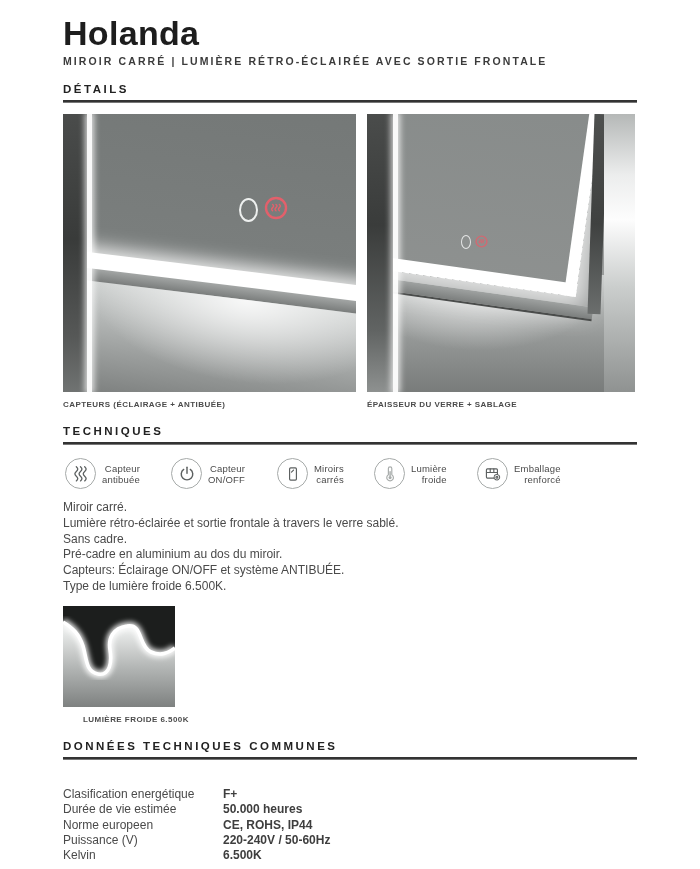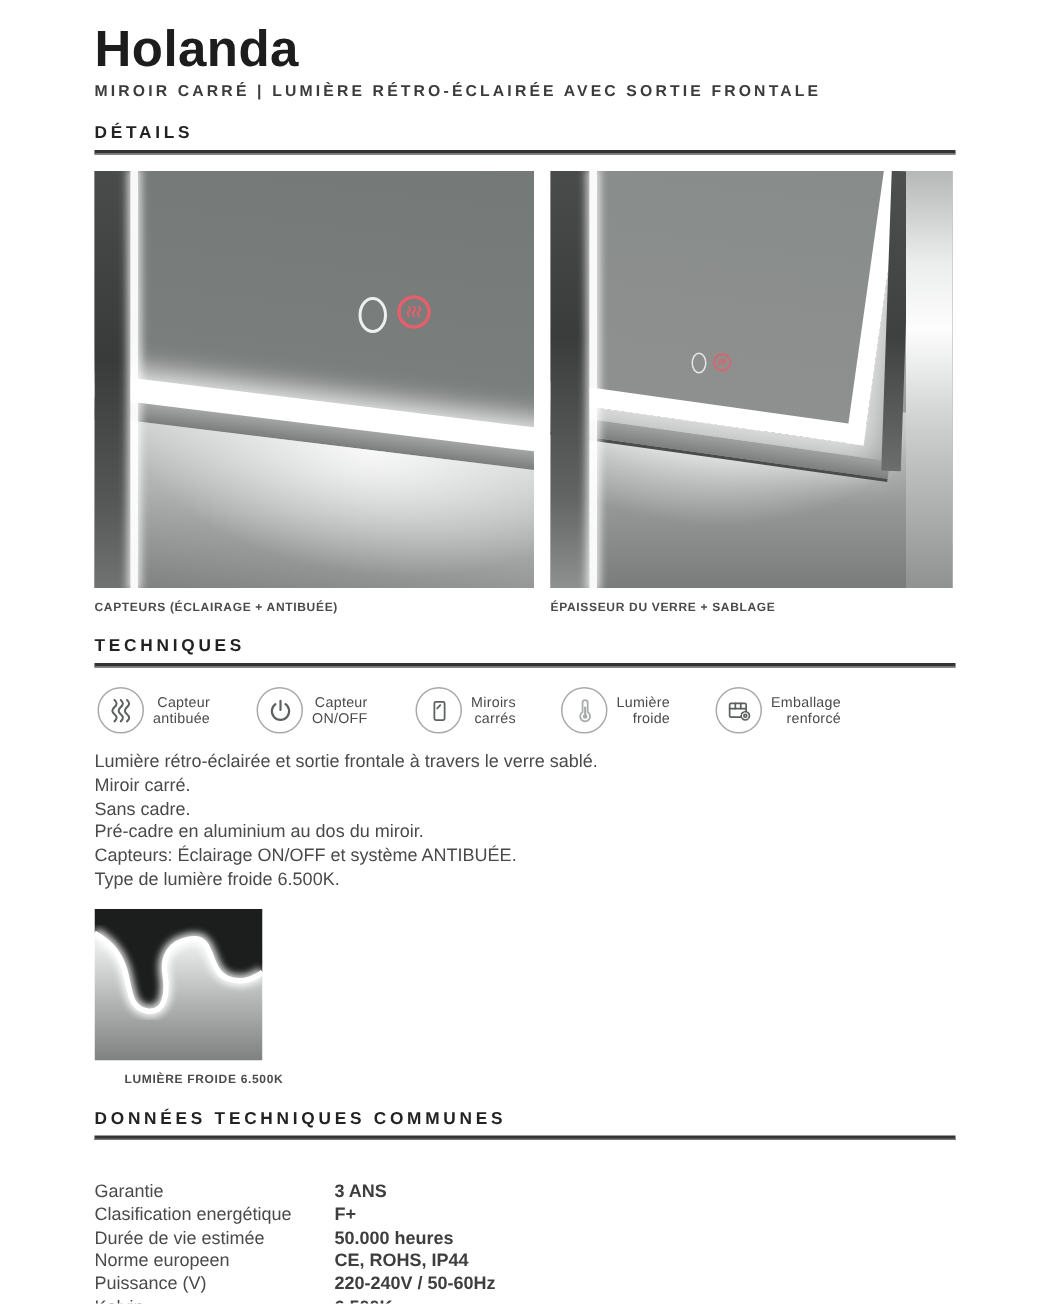--- a/index.html
+++ b/index.html
@@ -199,22 +199,22 @@
             <line x1="11.4" y1="5.2" x2="11.4" y2="8.9"></line>
             <circle cx="14.6" cy="13.9" r="2.9" fill="#fff" stroke-dasharray="1.5 1.1"></circle>
             <circle cx="14.6" cy="13.9" r="1"></circle>
           </svg>
         </span>
         <span class="f-label"><span>Emballage</span><br><span>renforcé</span></span>
       </div>
     </div>
 
     <div class="desc-lines">
+      <div>Miroir carré.</div>
       <div>Lumière rétro-éclairée et sortie frontale à travers le verre sablé.</div>
-      <div>Miroir carré.</div>
       <div>Sans cadre.</div>
       <div>Pré-cadre en aluminium au dos du miroir.</div>
       <div>Capteurs: Éclairage ON/OFF et système ANTIBUÉE.</div>
       <div>Type de lumière froide 6.500K.</div>
     </div>
 
     <figure class="light-fig">
       <svg class="light-img" viewBox="0 0 112 101" preserveAspectRatio="none">
         <defs>
           <linearGradient id="wallg" x1="0" y1="0" x2="0" y2="1">
@@ -234,24 +234,20 @@
       <figcaption class="light-cap">LUMIÈRE FROIDE 6.500K</figcaption>
     </figure>
   </div>
 
   <div class="sec-tech">
     <h2 class="sec-title">DONNÉES TECHNIQUES COMMUNES</h2>
     <div class="rule"></div>
 
     <div class="tech-table">
       <div class="t-row">
-        <div class="t-label">Garantie</div>
-        <div class="t-value">3 ANS</div>
-      </div>
-      <div class="t-row">
         <div class="t-label">Clasification energétique</div>
         <div class="t-value">F+</div>
       </div>
       <div class="t-row">
         <div class="t-label">Durée de vie estimée</div>
         <div class="t-value">50.000 heures</div>
       </div>
       <div class="t-row">
         <div class="t-label">Norme europeen</div>
         <div class="t-value">CE, ROHS, IP44</div>

